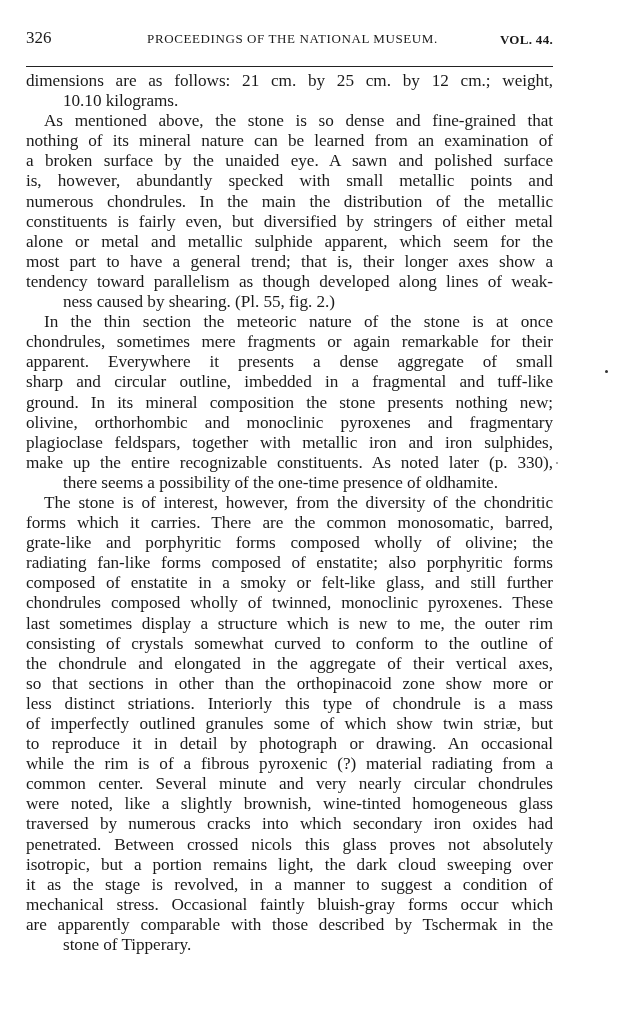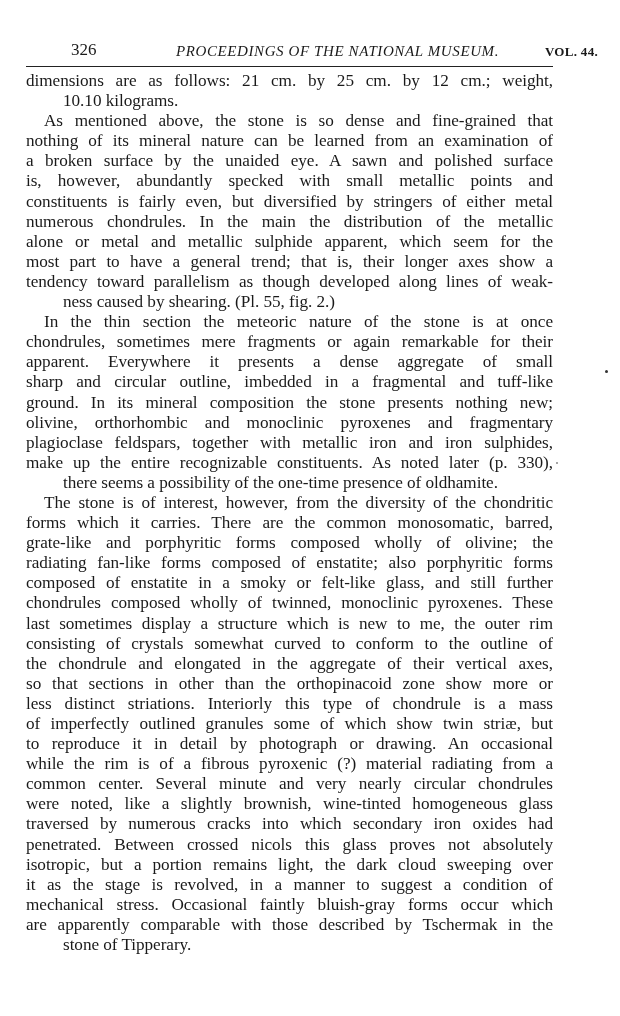--- a/index.html
+++ b/index.html
@@ -1,28 +1,27 @@
 <!DOCTYPE html>
 <html><head>
 <meta charset="utf-8">
 <style>
   html, body { margin: 0; padding: 0; }
   body {
     width: 620px; height: 1016px; background: #ffffff; position: relative; overflow: hidden;
     color: #1a1a1a;
   }
   .page-header {
-    position: absolute; left: 26px; top: 40px; width: 527px; height: 22px;
+    position: absolute; left: 26px; top: 28px; width: 527px; height: 22px;
     font-family: "Liberation Serif", "DejaVu Serif", serif;
-    margin-left: 45px;
   }
   .page-number { position: absolute; left: 0; top: 0; font-size: 17px; }
   .running-title {
     position: absolute; left: 0; right: 0; top: 3px; text-align: center;
-    font-style: italic; font-size: 15px; letter-spacing: 0.6px; padding-left: 6px;
+    font-size: 13px; letter-spacing: 0.6px; padding-left: 6px;
   }
   .volume {
     position: absolute; right: 0; top: 4px; font-size: 13px; font-weight: bold;
     font-variant: small-caps; letter-spacing: 0.3px;
   }
   .header-rule {
     position: absolute; left: 26px; top: 66px; width: 527px; height: 0;
     border-top: 1.4px solid #222;
   }
   .body-text {
@@ -56,22 +55,22 @@
 <div class="body-text" id="body-text">
     <div>
       <span class="line">dimensions are as follows: 21 cm. by 25 cm. by 12 cm.; weight,</span>
       <span class="line last">10.10 kilograms.</span>
     </div>
     <div>
       <span class="line indent">As mentioned above, the stone is so dense and fine-grained that</span>
       <span class="line">nothing of its mineral nature can be learned from an examination of</span>
       <span class="line">a broken surface by the unaided eye.  A sawn and polished surface</span>
       <span class="line">is, however, abundantly specked with small metallic points and</span>
+      <span class="line">numerous chondrules.  In the main the distribution of the metallic</span>
       <span class="line">constituents is fairly even, but diversified by stringers of either metal</span>
-      <span class="line">numerous chondrules.  In the main the distribution of the metallic</span>
       <span class="line">alone or metal and metallic sulphide apparent, which seem for the</span>
       <span class="line">most part to have a general trend; that is, their longer axes show a</span>
       <span class="line">tendency toward parallelism as though developed along lines of weak-</span>
       <span class="line last">ness caused by shearing.  (Pl. 55, fig. 2.)</span>
     </div>
     <div>
       <span class="line indent">In the thin section the meteoric nature of the stone is at once</span>
       <span class="line">chondrules, sometimes mere fragments or again remarkable for their</span>
       <span class="line">apparent.  Everywhere it presents a dense aggregate of small</span>
       <span class="line">sharp and circular outline, imbedded in a fragmental and tuff-like</span>

